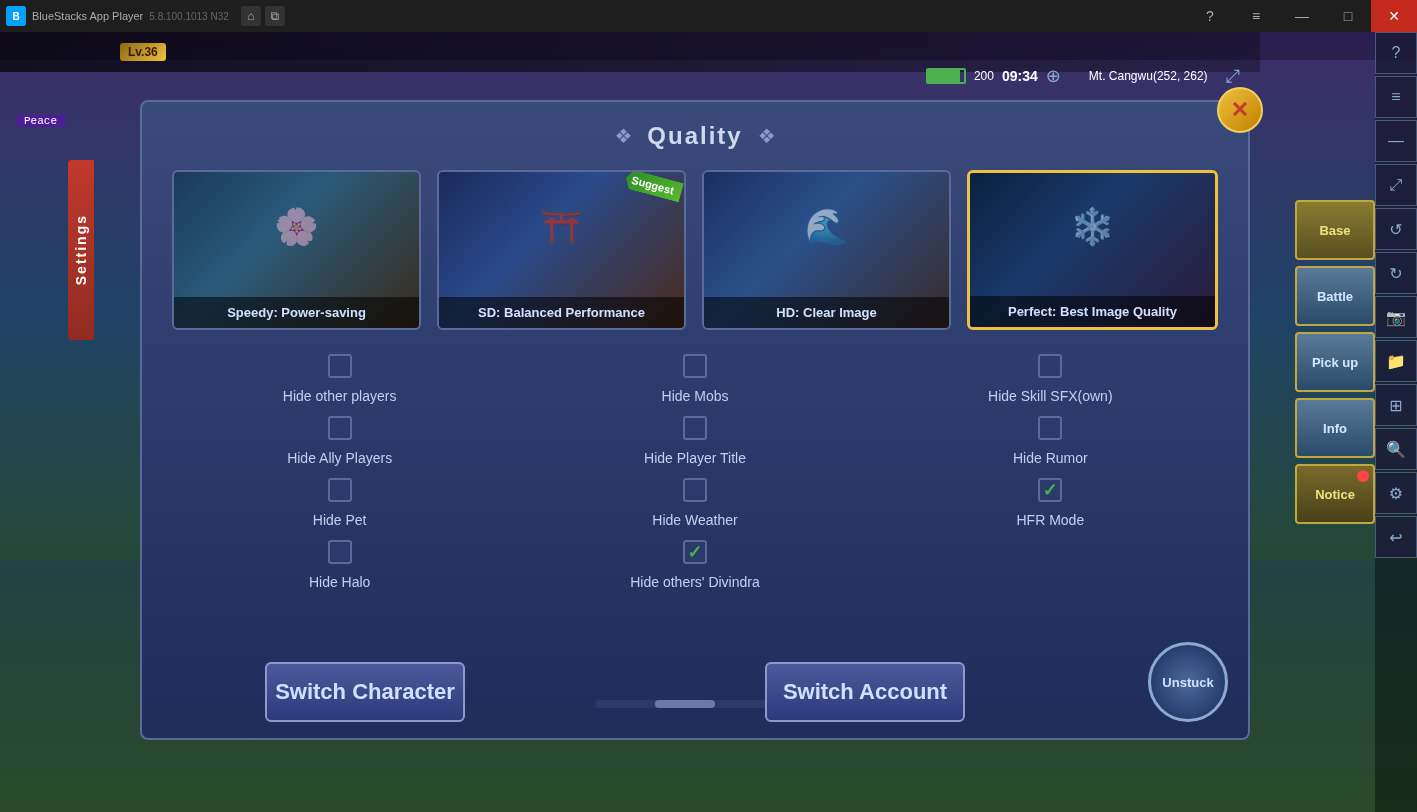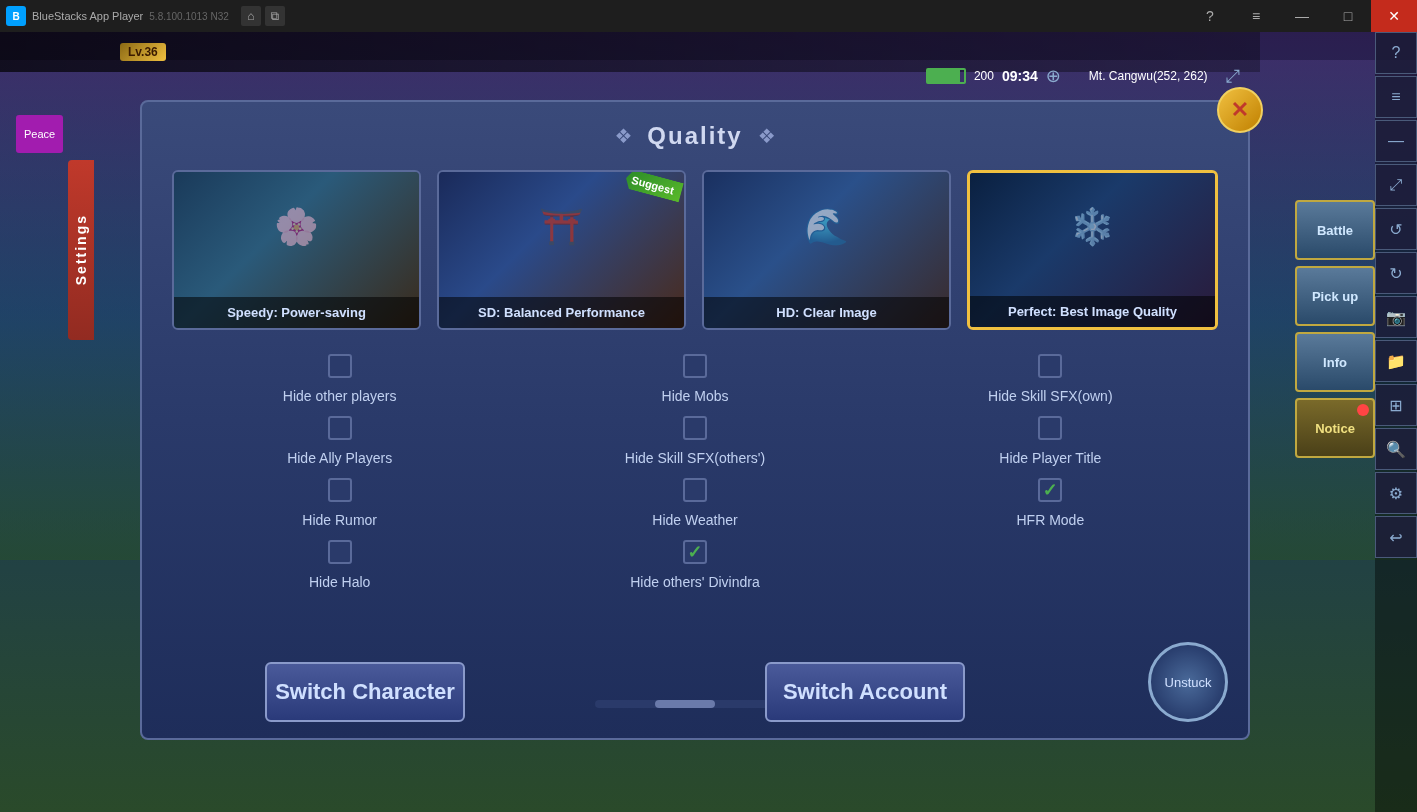--- a/index.html
+++ b/index.html
@@ -297,21 +297,21 @@
     .unstuck-btn {
       position: absolute;
       right: 60px;
       bottom: 20px;
       width: 80px; height: 80px;
       background: radial-gradient(circle, #4a6a9a, #1a2a5a);
       border: 3px solid #8aaacf;
       border-radius: 50%;
       color: #d0e0ff;
       font-size: 13px;
-      font-weight: normal;
+      font-weight: bold;
       display: flex;
       align-items: center;
       justify-content: center;
       cursor: pointer;
       text-align: right;
     }
 
     
     .close-btn {
       position: absolute;
@@ -456,21 +456,21 @@
       <div class="battery-fill"></div>
     </div>
     <span style="color:white;font-size:12px;">200</span>
     <span class="time-display">09:34</span>
     <span style="color:#8aaacf;font-size:18px;">⊕</span>
     <span class="location-text">Mt. Cangwu(252, 262)</span>
     <span style="color:#8aaacf;font-size:18px;margin-left:10px;">⤢</span>
   </div>
 </div>
 
-<div style="position:absolute;left:16px;top:115px;background:#a21caf;color:white;font-size:11px;padding:13px 8px;border-radius:3px;z-index:15;">Peace</div>
+<div style="position:absolute;left:16px;top:115px;background:#4c1d95;color:white;font-size:11px;padding:0 8px;border-radius:3px;z-index:15;font-family:Liberation Mono, monospace;">Peace</div>
 
 <div class="settings-tab">
   <span class="settings-tab-text">Settings</span>
 </div>
 
 <div class="main-dialog" style="position:absolute;left:140px;top:100px;width:1110px;height:640px;">
 
   <div class="close-btn">
     <span class="close-x">✕</span>
   </div>
@@ -525,32 +525,32 @@
     </div>
     <div class="checkbox-row">
       <div class="checkbox-box"></div>
       <span class="checkbox-label">Hide Skill SFX(own)</span>
     </div>
 
     <div class="checkbox-row">
       <div class="checkbox-box"></div>
       <span class="checkbox-label">Hide Ally Players</span>
     </div>
-    <div class="checkbox-row">
-      <div class="checkbox-box"></div>
-      <span class="checkbox-label">Hide Skill SFX(others')</span>
-    </div>
 
     <div class="checkbox-row">
       <div class="checkbox-box"></div>
       <span class="checkbox-label">Hide Player Title</span>
     </div>
     <div class="checkbox-row">
       <div class="checkbox-box"></div>
       <span class="checkbox-label">Hide Rumor</span>
+    </div>
+    <div class="checkbox-row">
+      <div class="checkbox-box"></div>
+      <span class="checkbox-label">Hide Pet</span>
     </div>
 
     <div class="checkbox-row">
       <div class="checkbox-box"></div>
       <span class="checkbox-label">Hide Weather</span>
     </div>
     <div class="checkbox-row">
       <div class="checkbox-box checked">
         <span class="checkbox-check">✓</span>
       </div>
@@ -575,20 +575,23 @@
 
   <div style="position:absolute;bottom:16px;left:0;right:160px;display:flex;justify-content:center;gap:300px;">
     <button class="action-btn">Switch Character</button>
     <button class="action-btn">Switch Account</button>
   </div>
 
   <div class="unstuck-btn" style="position:absolute;right:20px;bottom:16px;">Unstuck</div>
 </div>
 
 <div class="side-panel">
+  <div class="side-panel-btn base-btn">
+    <span>Base</span>
+  </div>
   <div class="side-panel-btn battle-btn">
     <span>Battle</span>
   </div>
   <div class="side-panel-btn pickup-btn">
     <span>Pick up</span>
   </div>
   <div class="side-panel-btn info-btn">
     <span>Info</span>
   </div>
   <div class="side-panel-btn notice-btn" style="position:relative;">

